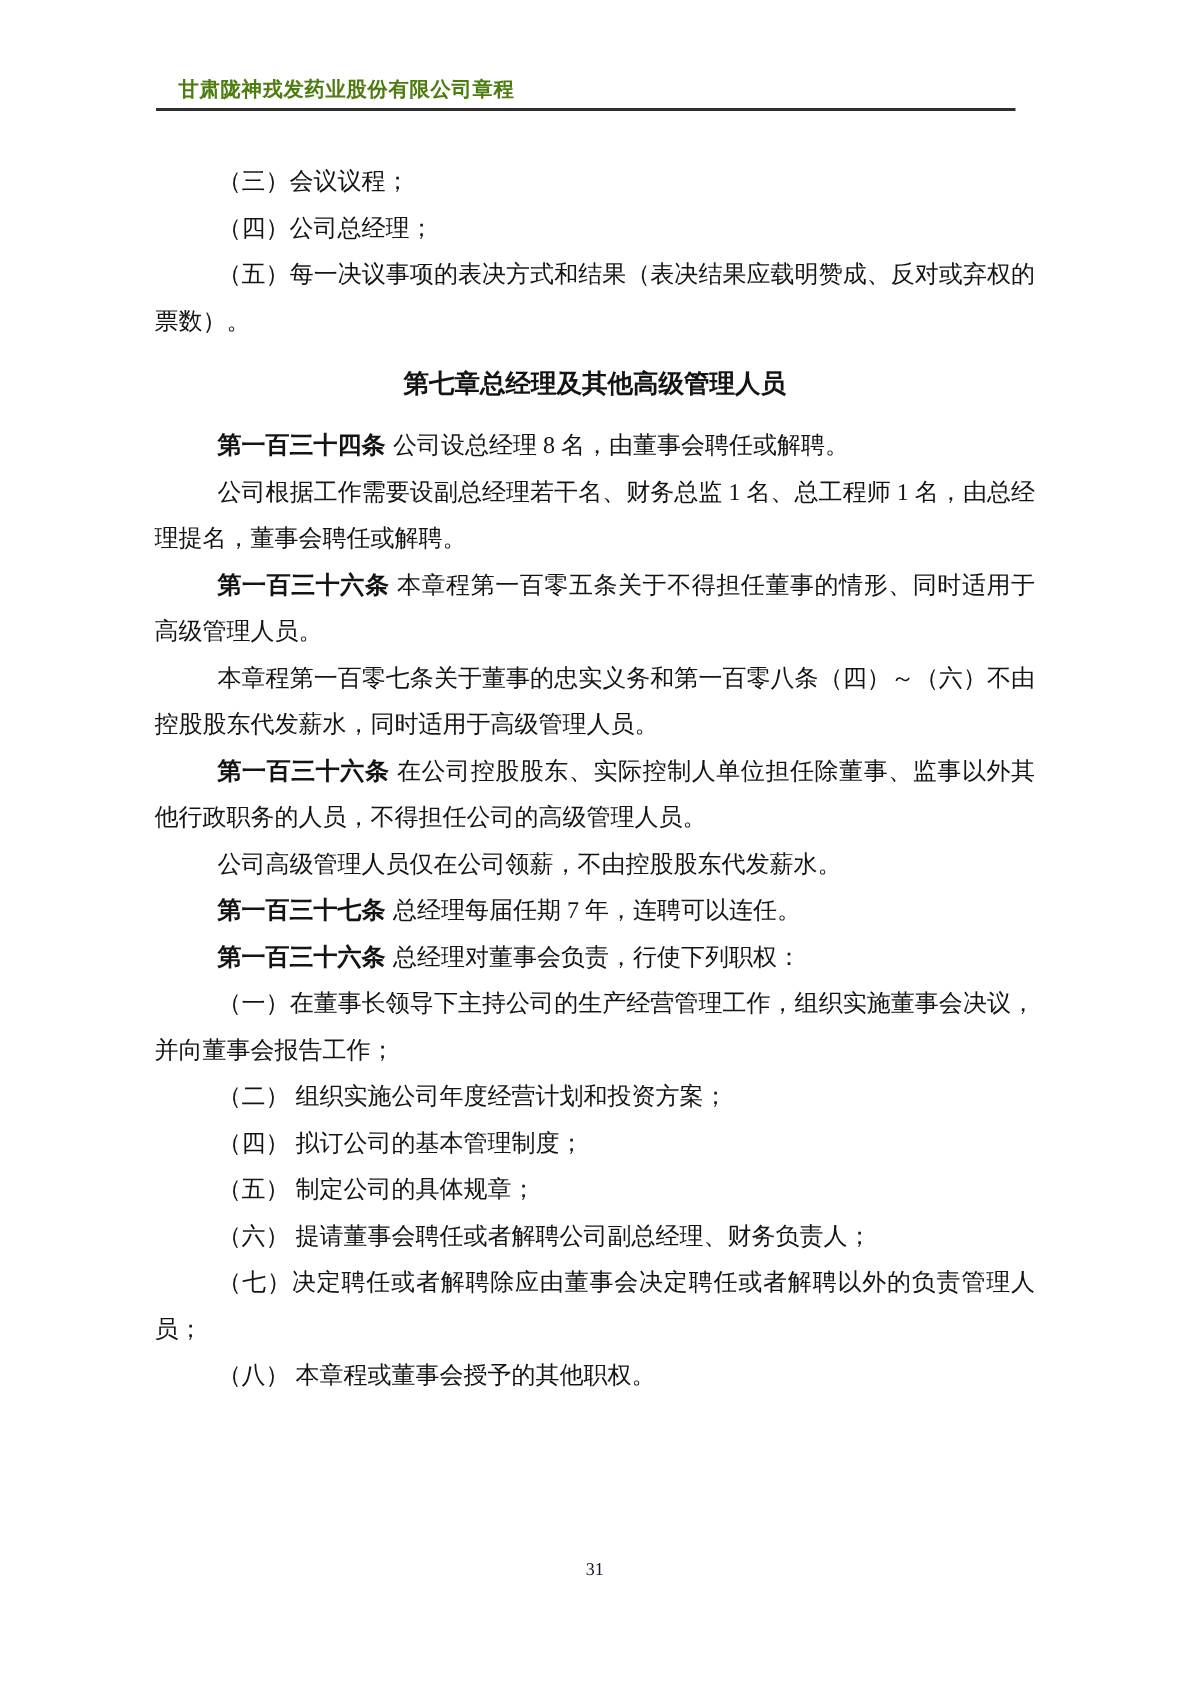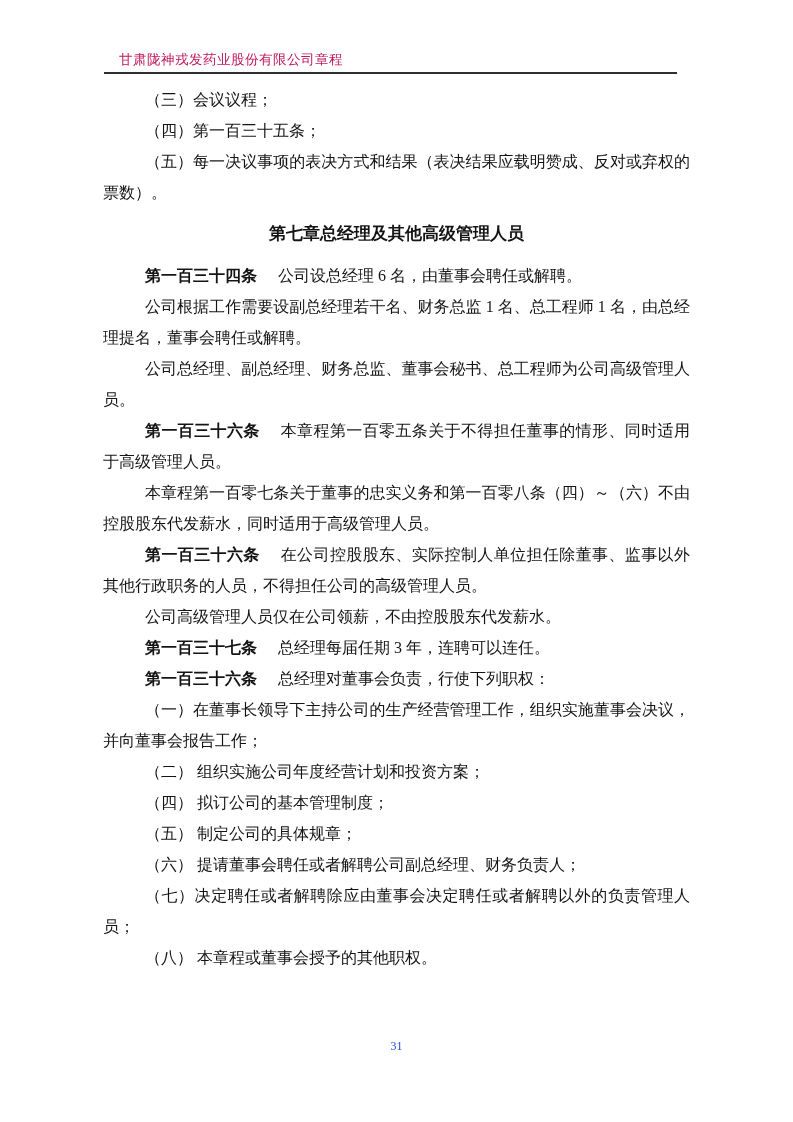--- a/index.html
+++ b/index.html
@@ -12,105 +12,105 @@
     color: #141414;
     overflow: hidden;
   }
   
   .doc-header-title {
     position: absolute;
     left: 119px;
     top: 51px;
     font-size: 13.5px;
     letter-spacing: 0.5px;
-    color: #be185d;
+    color: #4d7c0f;
     white-space: nowrap;
+    font-weight: bold;
   }
   .doc-header-rule {
     position: absolute;
     left: 104px;
     top: 72px;
     width: 573px;
     height: 2px;
     background: #2e2e2e;
   }
   
   .content {
     position: absolute;
     left: 103px;
-    top: 84px;
+    top: 106px;
     width: 587px;
     font-size: 16px;
     line-height: 31px;
     text-align: justify;
   }
   .body-par {
     margin: 0;
     text-indent: 42px;
   }
   .art-num {
     font-weight: bold;
-    margin-right: 21px;
+    margin-right: 5px;
   }
   .chapter {
     margin: 10px 0;
     font-size: 17px;
     font-weight: bold;
     text-align: center;
     text-indent: 0;
     line-height: 32px;
   }
   .chapter-number { }
   
   .footer-page {
     position: absolute;
     top: 1039px;
     left: 0;
     width: 793px;
     text-align: center;
     font-size: 12px;
-    color: #1d4ed8;
+    color: #0f172a;
   }
 </style>
 </head>
 <body>
 
 <div class="page">
 
   <div class="doc-header-title">甘肃陇神戎发药业股份有限公司章程</div>
   <div class="doc-header-rule"></div>
 
   <div class="content">
 
     <p class="body-par">（三）会议议程；</p>
-    <p class="body-par">（四）第一百三十五条；</p>
+    <p class="body-par">（四）公司总经理；</p>
     <p class="body-par">（五）每一决议事项的表决方式和结果（表决结果应载明赞成、反对或弃权的票数）。</p>
 
     <h2 class="chapter body-par">
       <span class="chapter-number">第七章</span><span>总经理及其他高级管理人员</span>
     </h2>
 
     <p class="body-par">
-      <span class="art-num">第一百三十四条</span><span>公司设总经理 6 名，由董事会聘任或解聘。</span>
+      <span class="art-num">第一百三十四条</span><span>公司设总经理 8 名，由董事会聘任或解聘。</span>
     </p>
     <p class="body-par">公司根据工作需要设副总经理若干名、财务总监 1 名、总工程师 1 名，由总经理提名，董事会聘任或解聘。</p>
-    <p class="body-par">公司总经理、副总经理、财务总监、董事会秘书、总工程师为公司高级管理人员。</p>
 
     <p class="body-par">
       <span class="art-num">第一百三十六条</span><span>本章程第一百零五条关于不得担任董事的情形、同时适用于高级管理人员。</span>
     </p>
     <p class="body-par">本章程第一百零七条关于董事的忠实义务和第一百零八条（四）～（六）不由控股股东代发薪水，同时适用于高级管理人员。</p>
 
     <p class="body-par">
       <span class="art-num">第一百三十六条</span><span>在公司控股股东、实际控制人单位担任除董事、监事以外其他行政职务的人员，不得担任公司的高级管理人员。</span>
     </p>
     <p class="body-par">公司高级管理人员仅在公司领薪，不由控股股东代发薪水。</p>
 
     <p class="body-par">
-      <span class="art-num">第一百三十七条</span><span>总经理每届任期 3 年，连聘可以连任。</span>
+      <span class="art-num">第一百三十七条</span><span>总经理每届任期 7 年，连聘可以连任。</span>
     </p>
 
     <p class="body-par">
       <span class="art-num">第一百三十六条</span><span>总经理对董事会负责，行使下列职权：</span>
     </p>
 
     <p class="body-par">（一）在董事长领导下主持公司的生产经营管理工作，组织实施董事会决议，并向董事会报告工作；</p>
     <p class="body-par">（二） 组织实施公司年度经营计划和投资方案；</p>
     <p class="body-par">（四） 拟订公司的基本管理制度；</p>
     <p class="body-par">（五） 制定公司的具体规章；</p>

